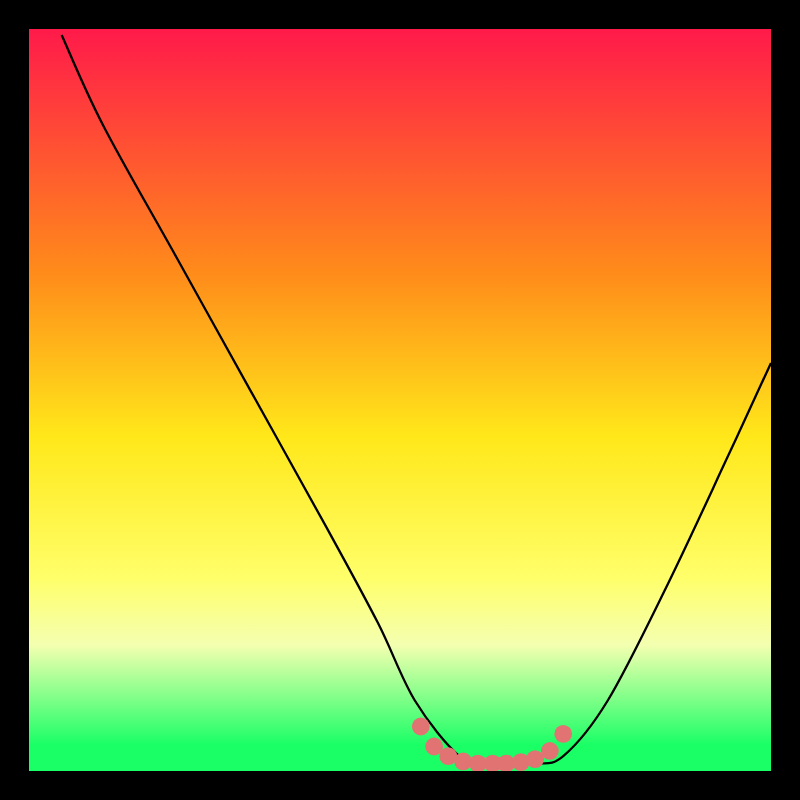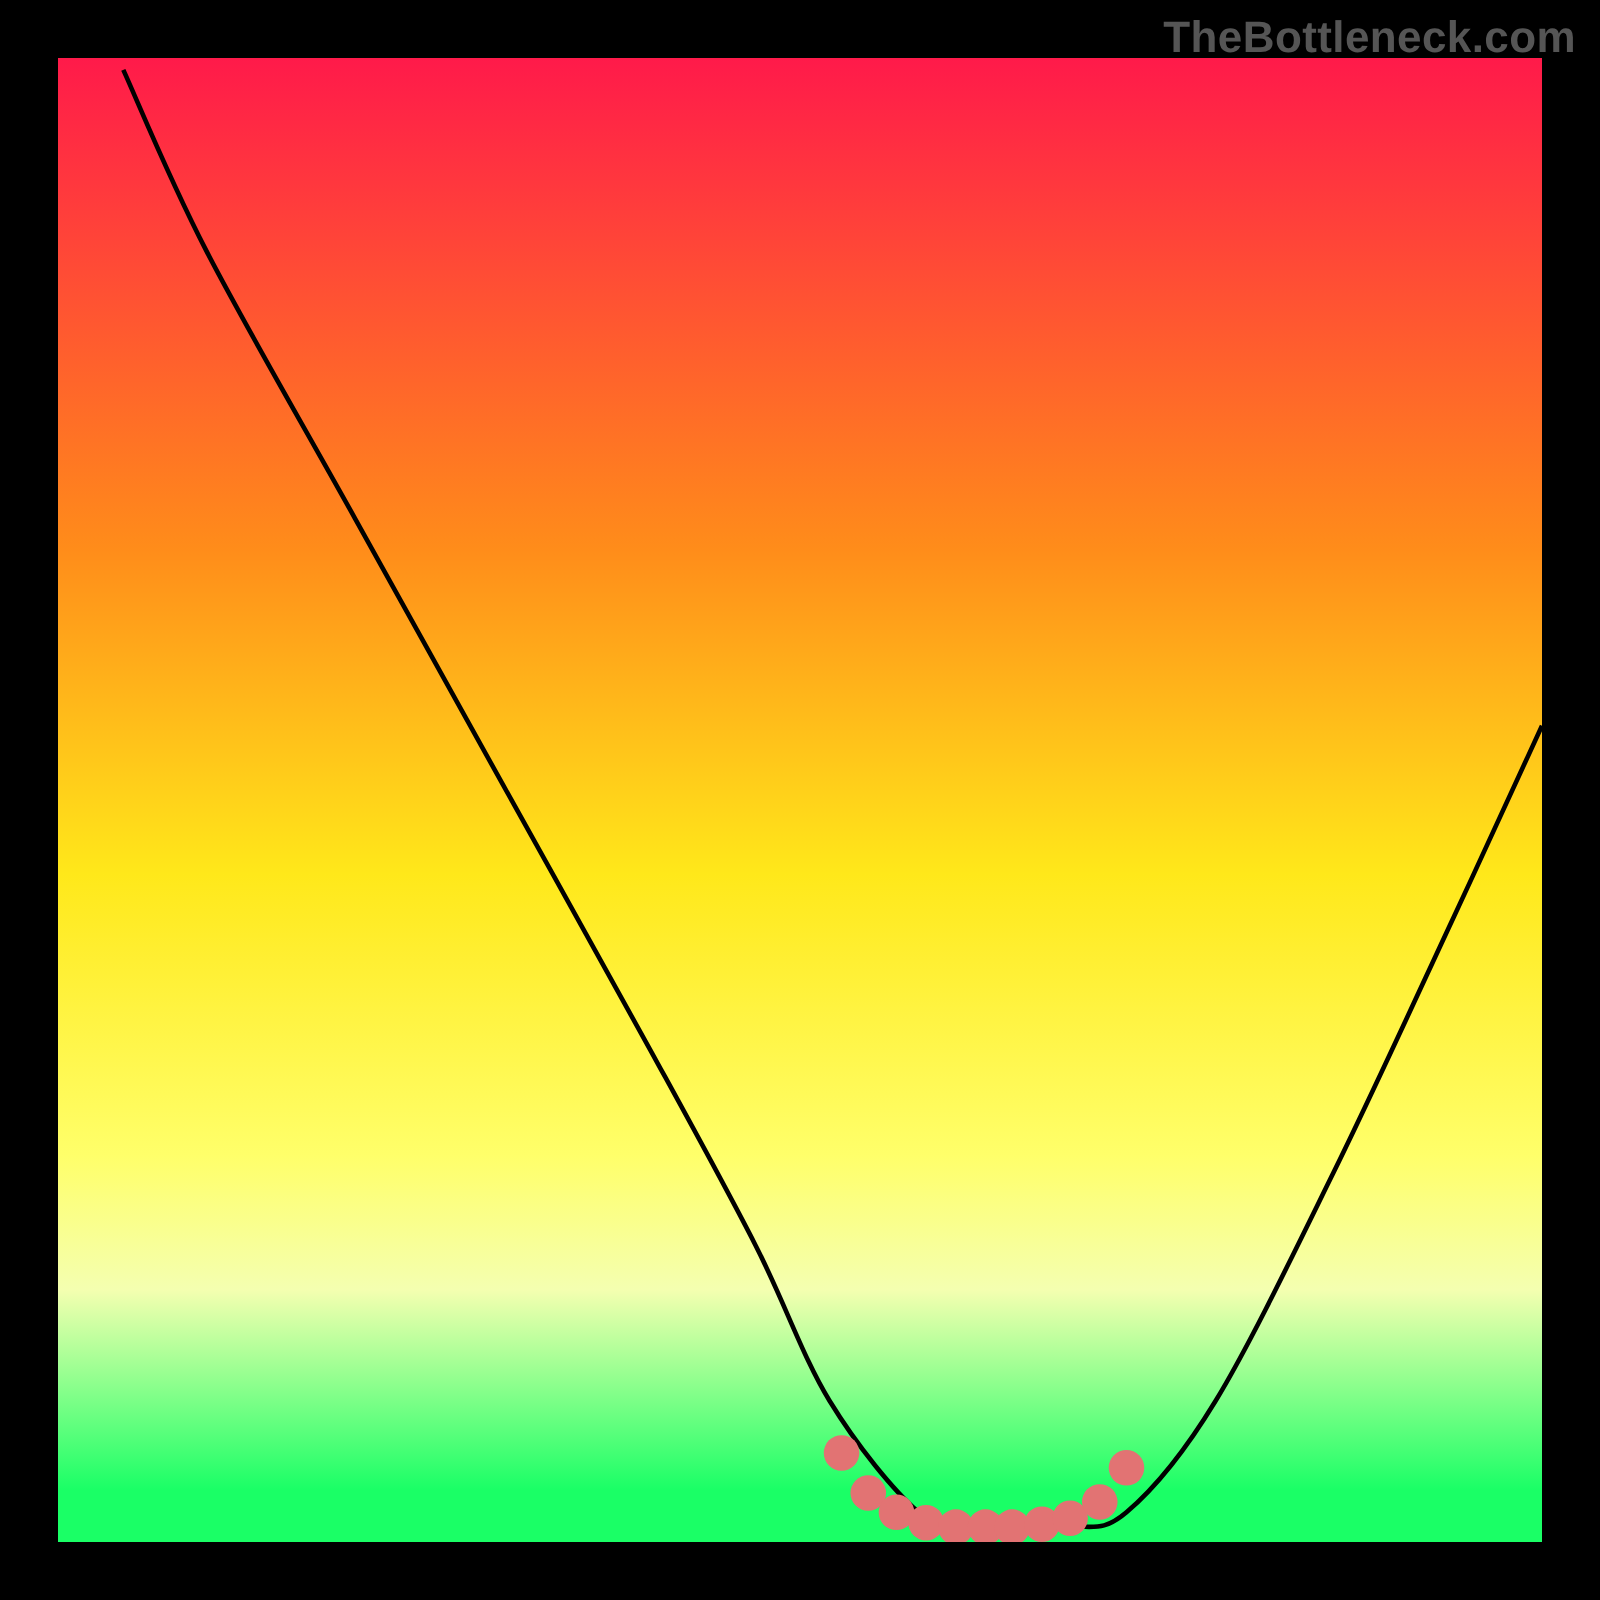--- a/index.html
+++ b/index.html
@@ -32,21 +32,20 @@
     letter-spacing: 0.2px;
   }
   svg {
     display: block;
   }
 </style>
 </head>
 <body>
 
 <div class="frame">
-  <div class="watermark">TheBottleneck.com</div>
 
   <div class="plot-area">
     <svg id="plot-svg" width="742" height="742" viewBox="0 0 742 742">
       <defs>
         <linearGradient id="bg-grad" x1="0" y1="0" x2="0" y2="1">
             <stop offset="0.00%" stop-color="#ff1a4a"></stop>
             <stop offset="33.00%" stop-color="#ff8c1a"></stop>
             <stop offset="55.00%" stop-color="#ffe81a"></stop>
             <stop offset="74.00%" stop-color="#ffff6a"></stop>
             <stop offset="83.00%" stop-color="#f4ffb0"></stop>

